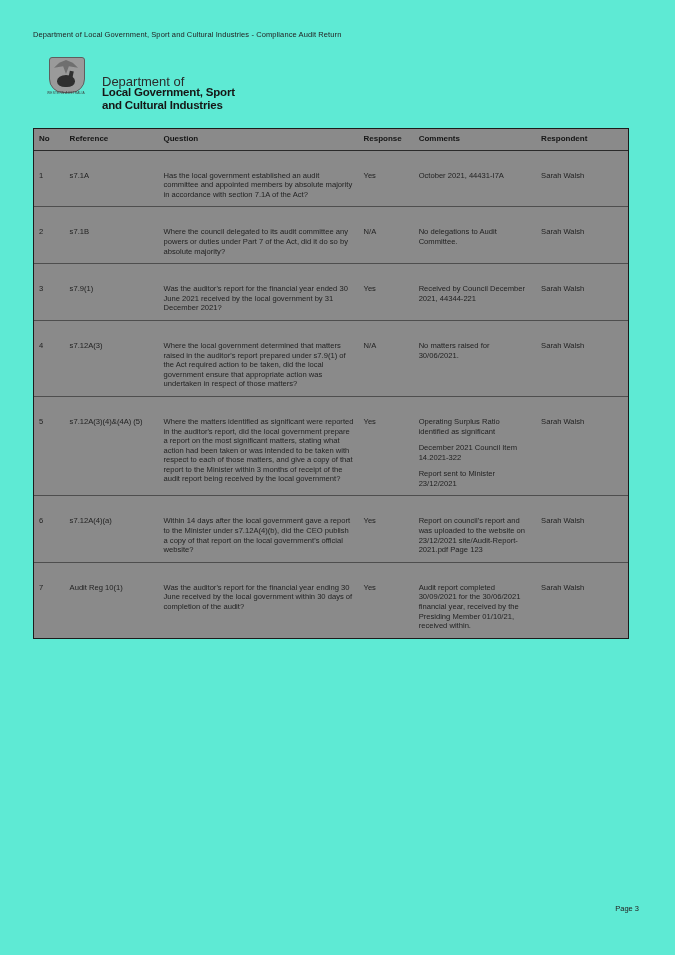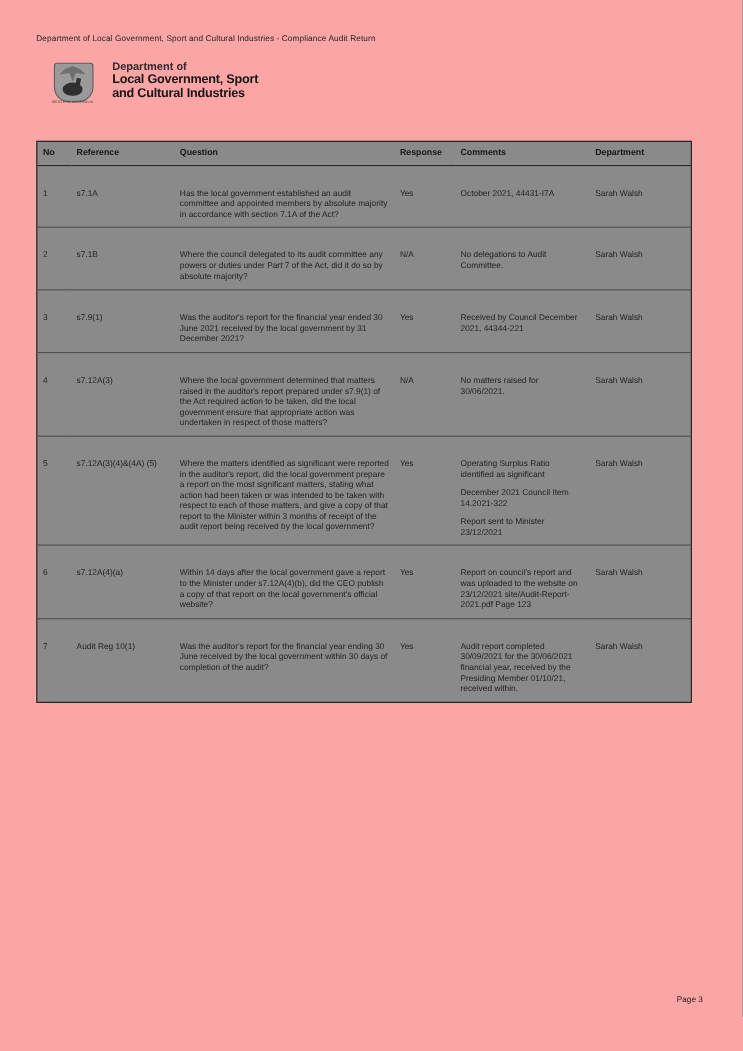--- a/index.html
+++ b/index.html
@@ -13,21 +13,21 @@
     font-family: "Liberation Sans", sans-serif;
     color: #1a1a1a;
     position: relative;
     overflow: hidden;
   }
   .page {
     position: absolute;
     left: 0; top: 0;
     width: 675px;
     height: 955px;
-    background: #fca5a5;
+    background: #5eead4;
   }
   .doc-header {
     position: absolute;
     left: 33px;
     top: 30px;
     font-size: 7.5px;
     color: #232323;
     letter-spacing: 0.1px;
     white-space: nowrap;
   }
@@ -85,24 +85,25 @@
     letter-spacing: 0.2px;
     line-height: 4px;
   }
   .logo-text {
     position: absolute;
     left: 62px;
     top: 1px;
     width: 168px;
   }
   .logo-dept {
-    font-size: 10px;
+    font-size: 13px;
     color: #2b2b2b;
-    font-weight: bold;
+    font-weight: normal;
     line-height: 9px;
+    margin-top: 20px;
   }
   .logo-main {
     font-size: 11.5px;
     color: #161616;
     font-weight: bold;
     line-height: 12.5px;
     letter-spacing: -0.2px;
   }
   
   .table-wrap {
@@ -196,21 +197,21 @@
         <col class="c-com">
         <col class="c-respondent">
       </colgroup>
       <tbody id="table-body">
           <tr class="head-row">
             <th>No</th>
             <th>Reference</th>
             <th>Question</th>
             <th>Response</th>
             <th>Comments</th>
-            <th>Department</th>
+            <th>Respondent</th>
           </tr>
           <tr class="data-row">
             <td>1</td>
             <td>s7.1A</td>
             <td>Has the local government established an audit committee and appointed members by absolute majority in accordance with section 7.1A of the Act?</td>
             <td>Yes</td>
             <td>
               <div class="cell-p">October 2021, 44431-I7A</div>
             </td>
             <td>Sarah Walsh</td>

